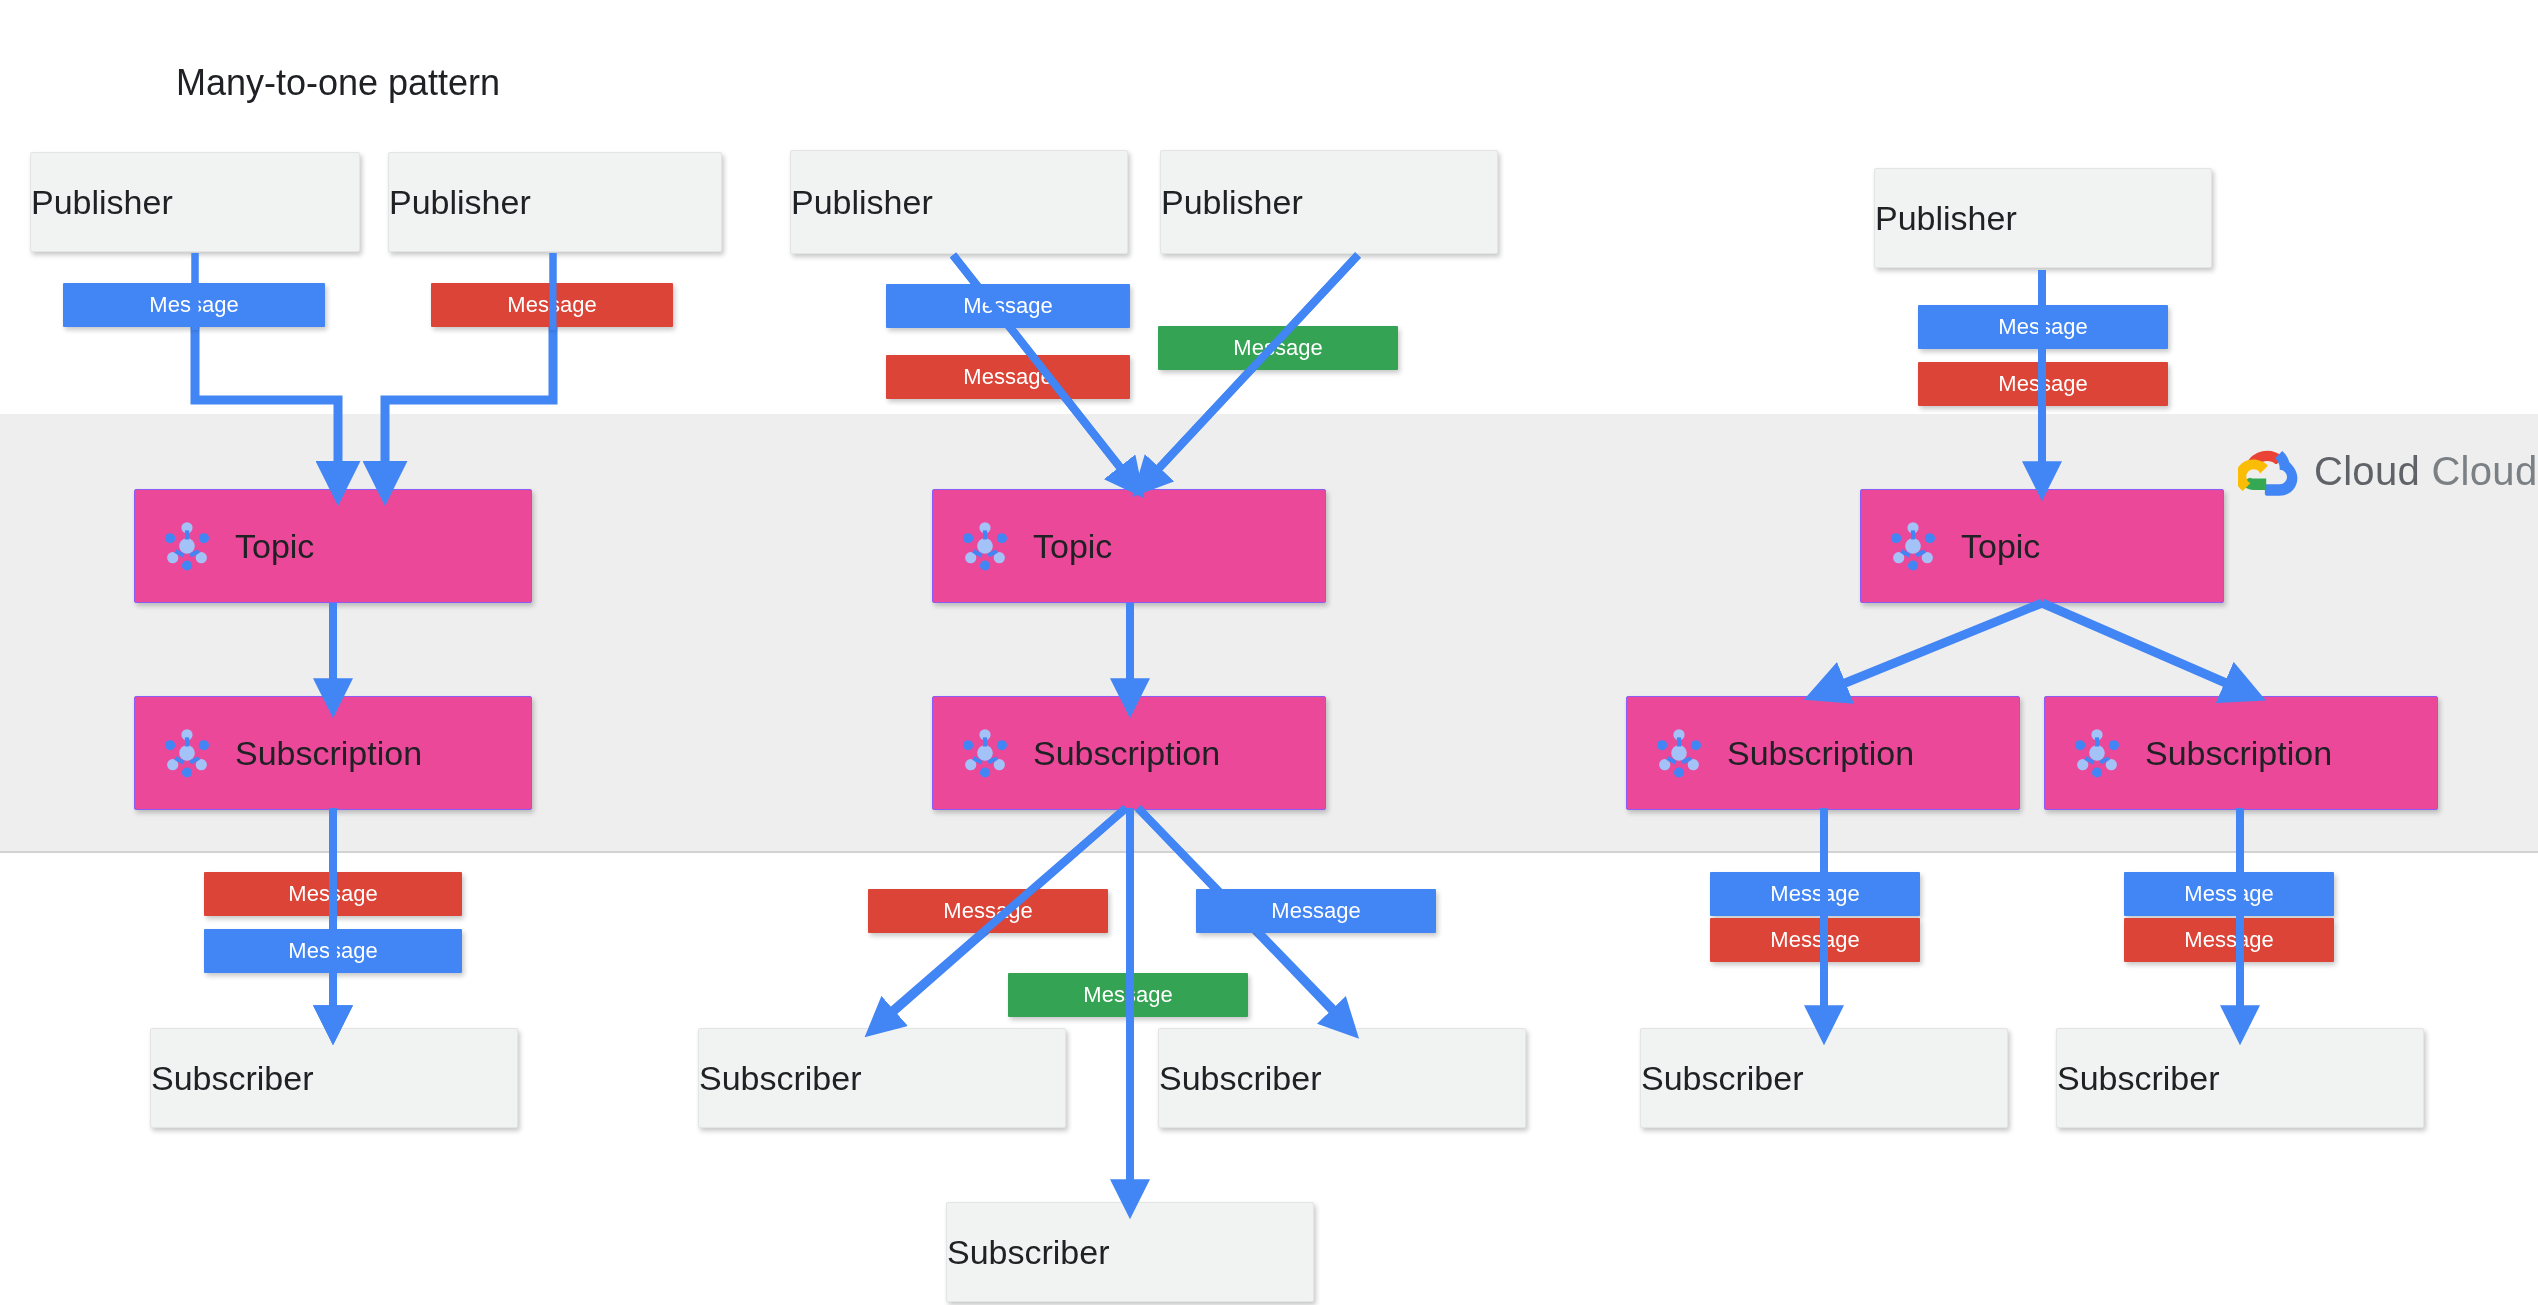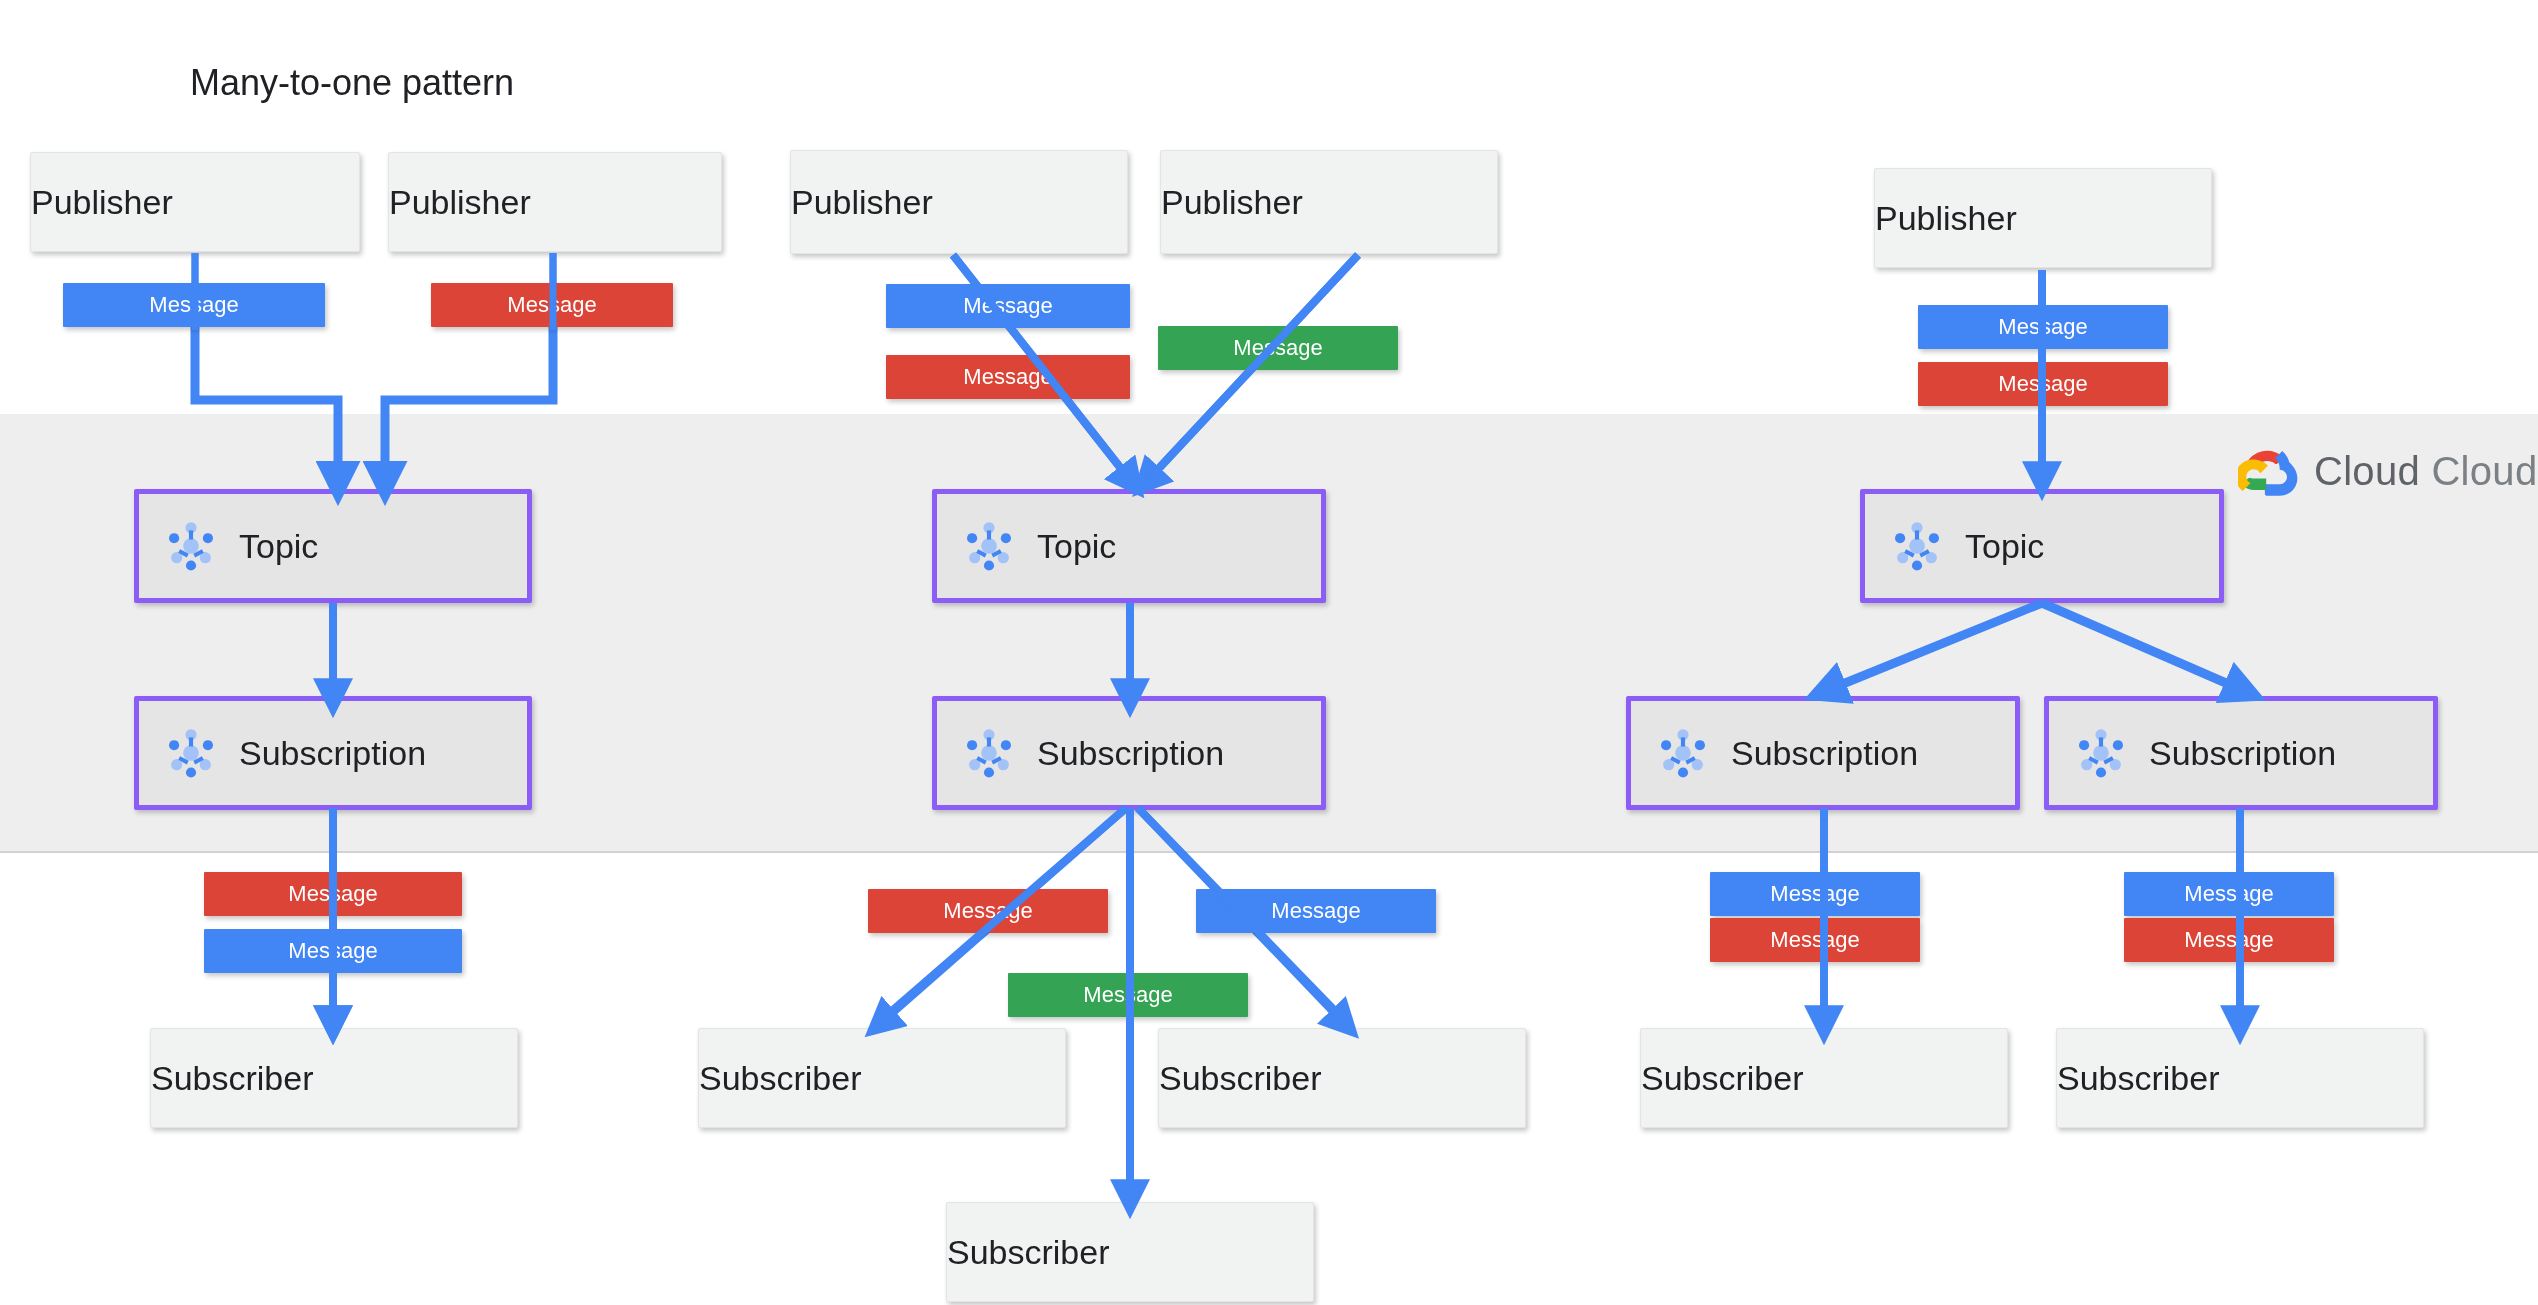--- a/index.html
+++ b/index.html
@@ -68,22 +68,22 @@
     font-size: 34px;
     color: #202124;
     border-radius: 2px;
     box-shadow: 2px 3px 5px rgba(0,0,0,0.22);
   }
   .node.endpoint {
     background: #f1f3f2;
     border: 1px solid #e3e5e4;
   }
   .node.pubsub {
-    background: #e5e5e5;
-    border: 5px solid #8b5cf6;
+    background: #ec4899;
+    border: 1px solid #8b5cf6;
     justify-content: flex-start;
     padding-left: 26px;
     gap: 22px;
   }
   .node.pubsub .node-label { font-size: 34px; }
 
   
   .pubsub-icon { width: 52px; height: 52px; display:block; flex: none; }
 
   
@@ -161,21 +161,21 @@
     <path d="M2042,270 L2042,478" stroke="#4285F4" stroke-width="8" fill="none" marker-end="url(#ah)"></path>
 
     <path d="M2042,603 L1828,690" stroke="#4285F4" stroke-width="9" fill="none" marker-end="url(#ah)"></path>
     <path d="M2042,603 L2242,690" stroke="#4285F4" stroke-width="9" fill="none" marker-end="url(#ah)"></path>
 
     <path d="M1824,808 L1824,1022" stroke="#4285F4" stroke-width="8" fill="none" marker-end="url(#ah)"></path>
 
     <path d="M2240,808 L2240,1022" stroke="#4285F4" stroke-width="8" fill="none" marker-end="url(#ah)"></path>
   </svg>
 
-  <div class="pattern-title" style="left:162px; top:62px; width:380px;">Many-to-one pattern</div>
+  <div class="pattern-title" style="left:148px; top:62px; width:380px;">Many-to-one pattern</div>
 
   <div class="node endpoint" style="left:30px; top:152px; width:330px; height:100px;">
     <span class="node-label">Publisher</span>
   </div>
   <div class="node endpoint" style="left:388px; top:152px; width:334px; height:100px;">
     <span class="node-label">Publisher</span>
   </div>
 
   <div class="msg blue" style="left:63px; top:283px; width:262px;">Message</div>
   <div class="msg red" style="left:431px; top:283px; width:242px;">Message</div>

